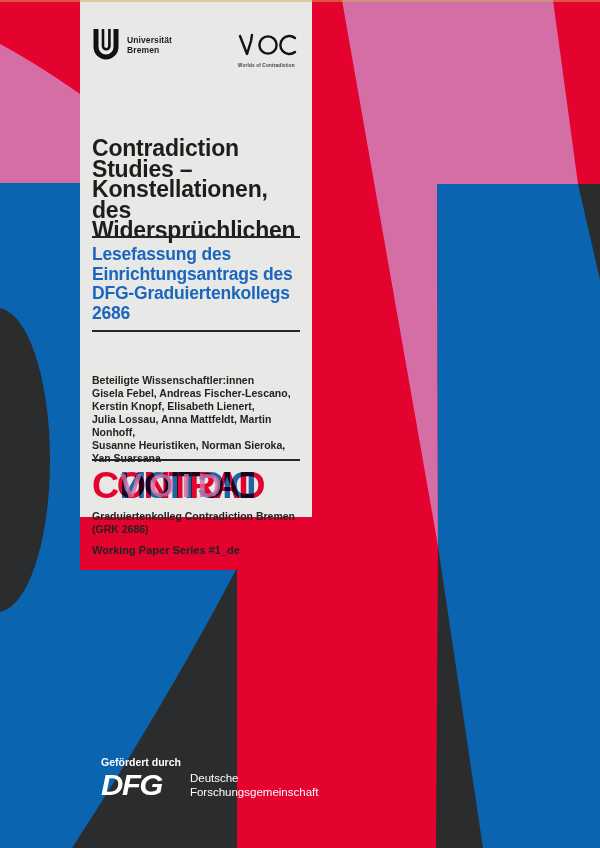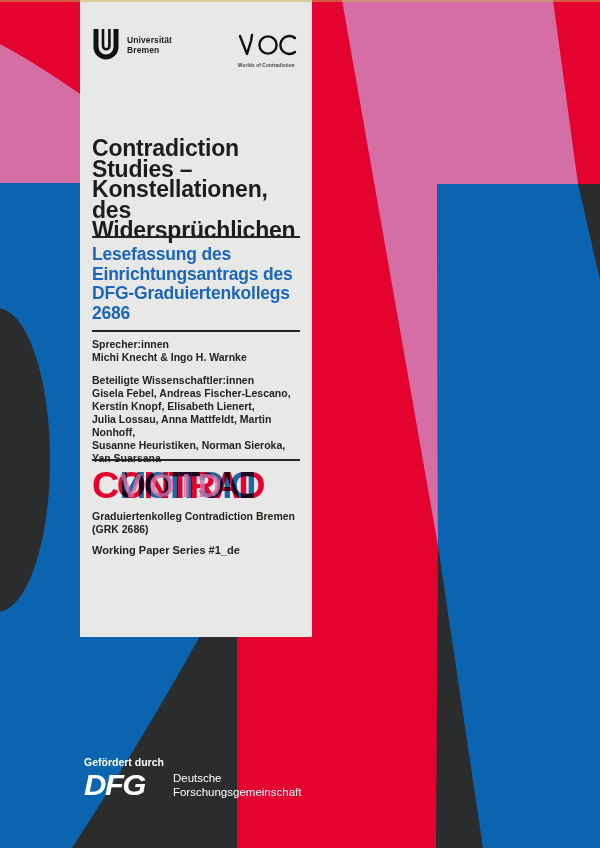--- a/index.html
+++ b/index.html
@@ -6,21 +6,21 @@
     --red:#e4032f; --pink:#d56ea4; --blue:#0a64af; --charcoal:#2b2c2e;
     --panel:#e8e8e6; --ink:#1d1d1b; --blue_text:#1a66be; --white:#ffffff; --tan:#c8b14b;
   }
   *{margin:0;padding:0;box-sizing:border-box;}
   body{font-family:"Liberation Sans", sans-serif; background:#555;}
   .poster{position:relative;width:600px;height:848px;overflow:hidden;background:var(--blue);}
   .bg{position:absolute;inset:0;}
   .edge-top{position:absolute;top:0;left:0;right:0;height:2px;background:var(--tan);opacity:.5;z-index:5;}
 
   
-  .panel{position:absolute;left:80px;top:0;width:232px;height:637px;background:var(--panel);z-index:3;}
+  .panel{position:absolute;left:80px;top:0;width:232px;height:517px;background:var(--panel);z-index:3;}
   .panel-inner{position:absolute;left:12px;right:12px;top:0;bottom:0;}
 
   .logos-row{position:absolute;top:26px;left:0;right:0;height:44px;}
   .ub-logo{position:absolute;left:0;top:2px;display:flex;align-items:center;gap:7px;}
   .ub-text{font-size:8.5px;line-height:10px;font-weight:700;color:var(--ink);letter-spacing:.1px;}
   .woc-logo{position:absolute;left:146px;top:6px;text-align:left;}
   .woc-tag{font-size:4.6px;color:#3a3a3a;margin-top:1px;letter-spacing:.2px;font-weight:700;}
 
   .title{position:absolute;top:138px;left:0;font-size:23px;line-height:20.5px;font-weight:700;color:var(--ink);letter-spacing:-.2px;}
   .rule{position:absolute;left:0;width:208px;height:1.5px;background:#26262a;}
@@ -34,21 +34,21 @@
   .contrad{position:absolute;top:465px;left:0;width:208px;height:42px;}
   .contrad span{position:absolute;font-weight:700;white-space:nowrap;}
   .c-red{left:0;top:0;font-size:37px;color:var(--red);letter-spacing:-2.5px;transform:scaleX(1.02);transform-origin:left top;}
   .c-blue{left:30px;top:0;font-size:37px;color:var(--blue);letter-spacing:-2.5px;transform:scaleX(-1);transform-origin:center top;mix-blend-mode:multiply;opacity:.92;}
   .c-pink{left:28px;top:2px;font-size:33px;color:var(--pink);letter-spacing:7px;opacity:.8;}
 
   .program{position:absolute;top:510px;left:0;}
   .series{position:absolute;top:544px;left:0;font-size:11px;font-weight:700;color:#222220;}
 
   
-  .funding{position:absolute;left:84px;top:756px;color:var(--white);z-index:4;}
+  .funding{position:absolute;left:101px;top:756px;color:var(--white);z-index:4;}
   .funding-prefix{font-size:10.5px;font-weight:700;margin-bottom:3px;}
   .dfg-row{display:flex;align-items:flex-start;gap:28px;}
   .dfg-word{font-size:31px;line-height:28px;font-weight:700;font-style:italic;letter-spacing:-1.5px;transform:scaleY(.96);}
   .dfg-org{font-size:11.5px;line-height:13.5px;font-weight:400;padding-top:1px;}
 </style>
 </head>
 <body>
 
 <div class="poster">
 
@@ -102,24 +102,20 @@
 
       <div class="subtitle">
         <div>Lesefassung des</div>
         <div>Einrichtungsantrags des</div>
         <div>DFG-Graduiertenkollegs</div>
         <div>2686</div>
       </div>
 
       <div class="rule rule2"></div>
 
-      <div class="speakers small">
-        <div>Sprecher:innen</div>
-        <div>Michi Knecht &amp; Ingo H. Warnke</div>
-      </div>
 
       <div class="researchers small">
         <div>Beteiligte Wissenschaftler:innen</div>
         <div>Gisela Febel, Andreas Fischer-Lescano,</div>
         <div>Kerstin Knopf, Elisabeth Lienert,</div>
         <div>Julia Lossau, Anna Mattfeldt, Martin Nonhoff,</div>
         <div>Susanne Heuristiken, Norman Sieroka,</div>
         <div>Yan Suarsana</div>
       </div>
 

